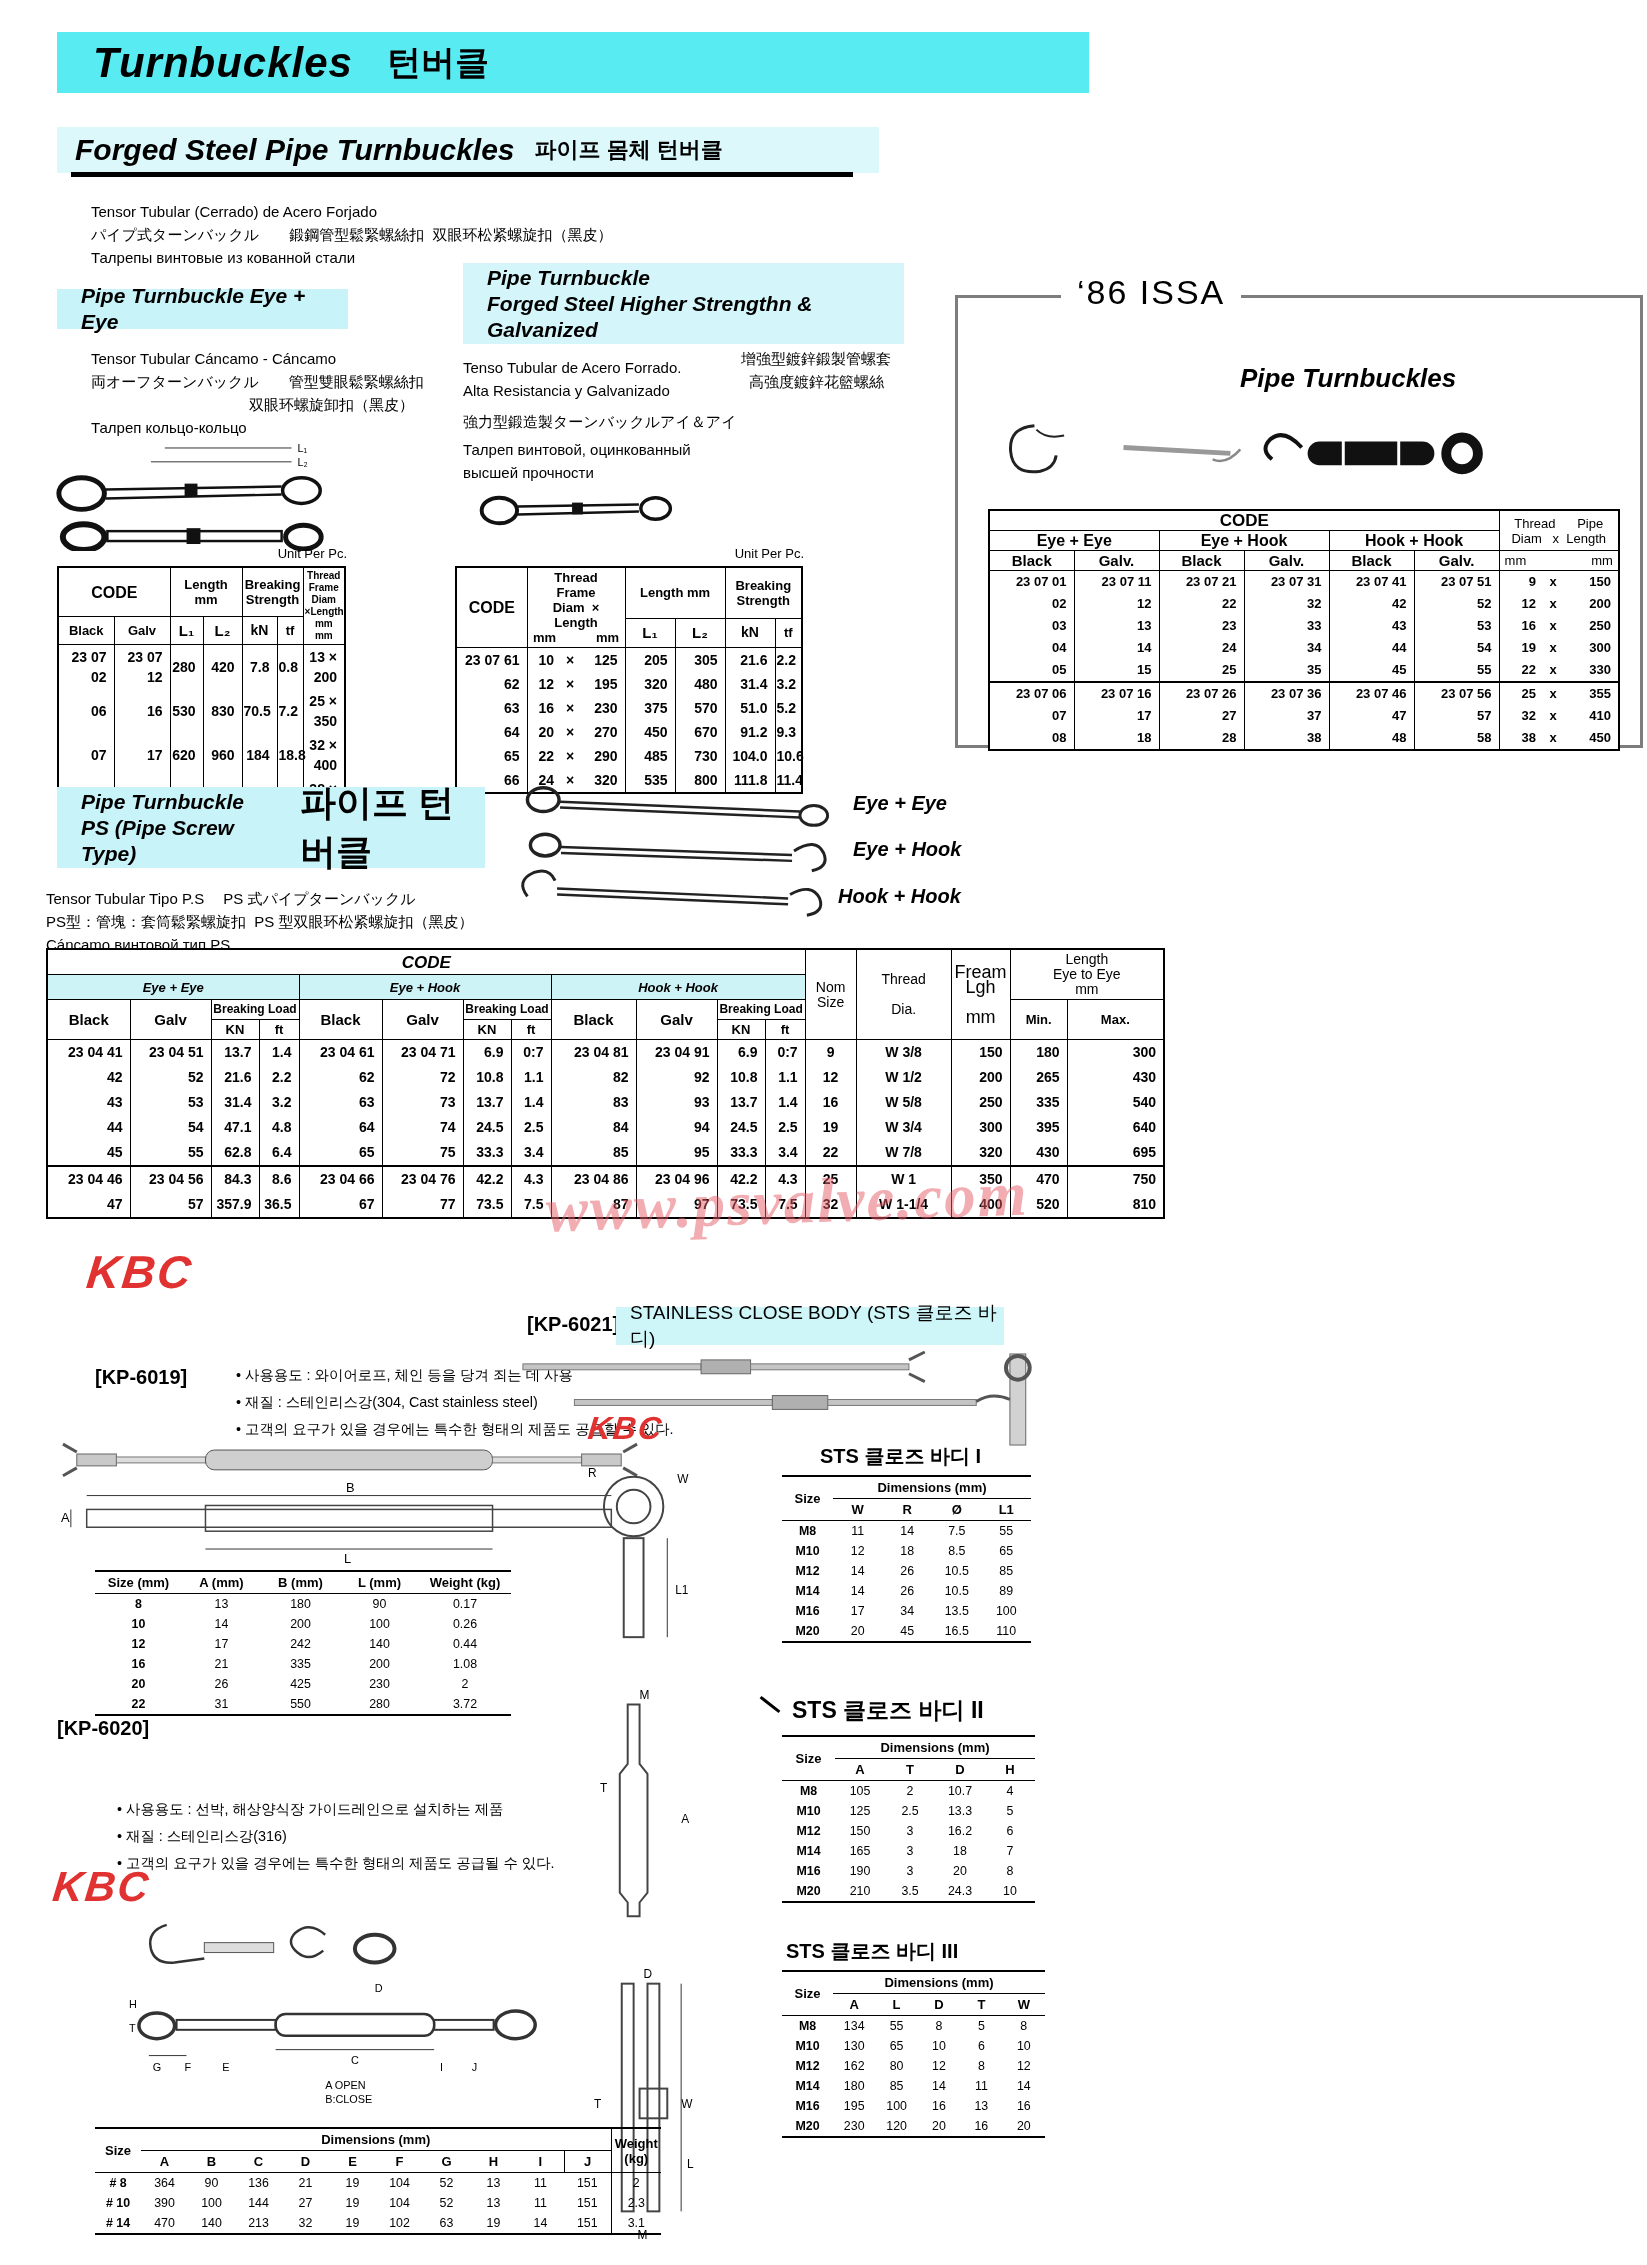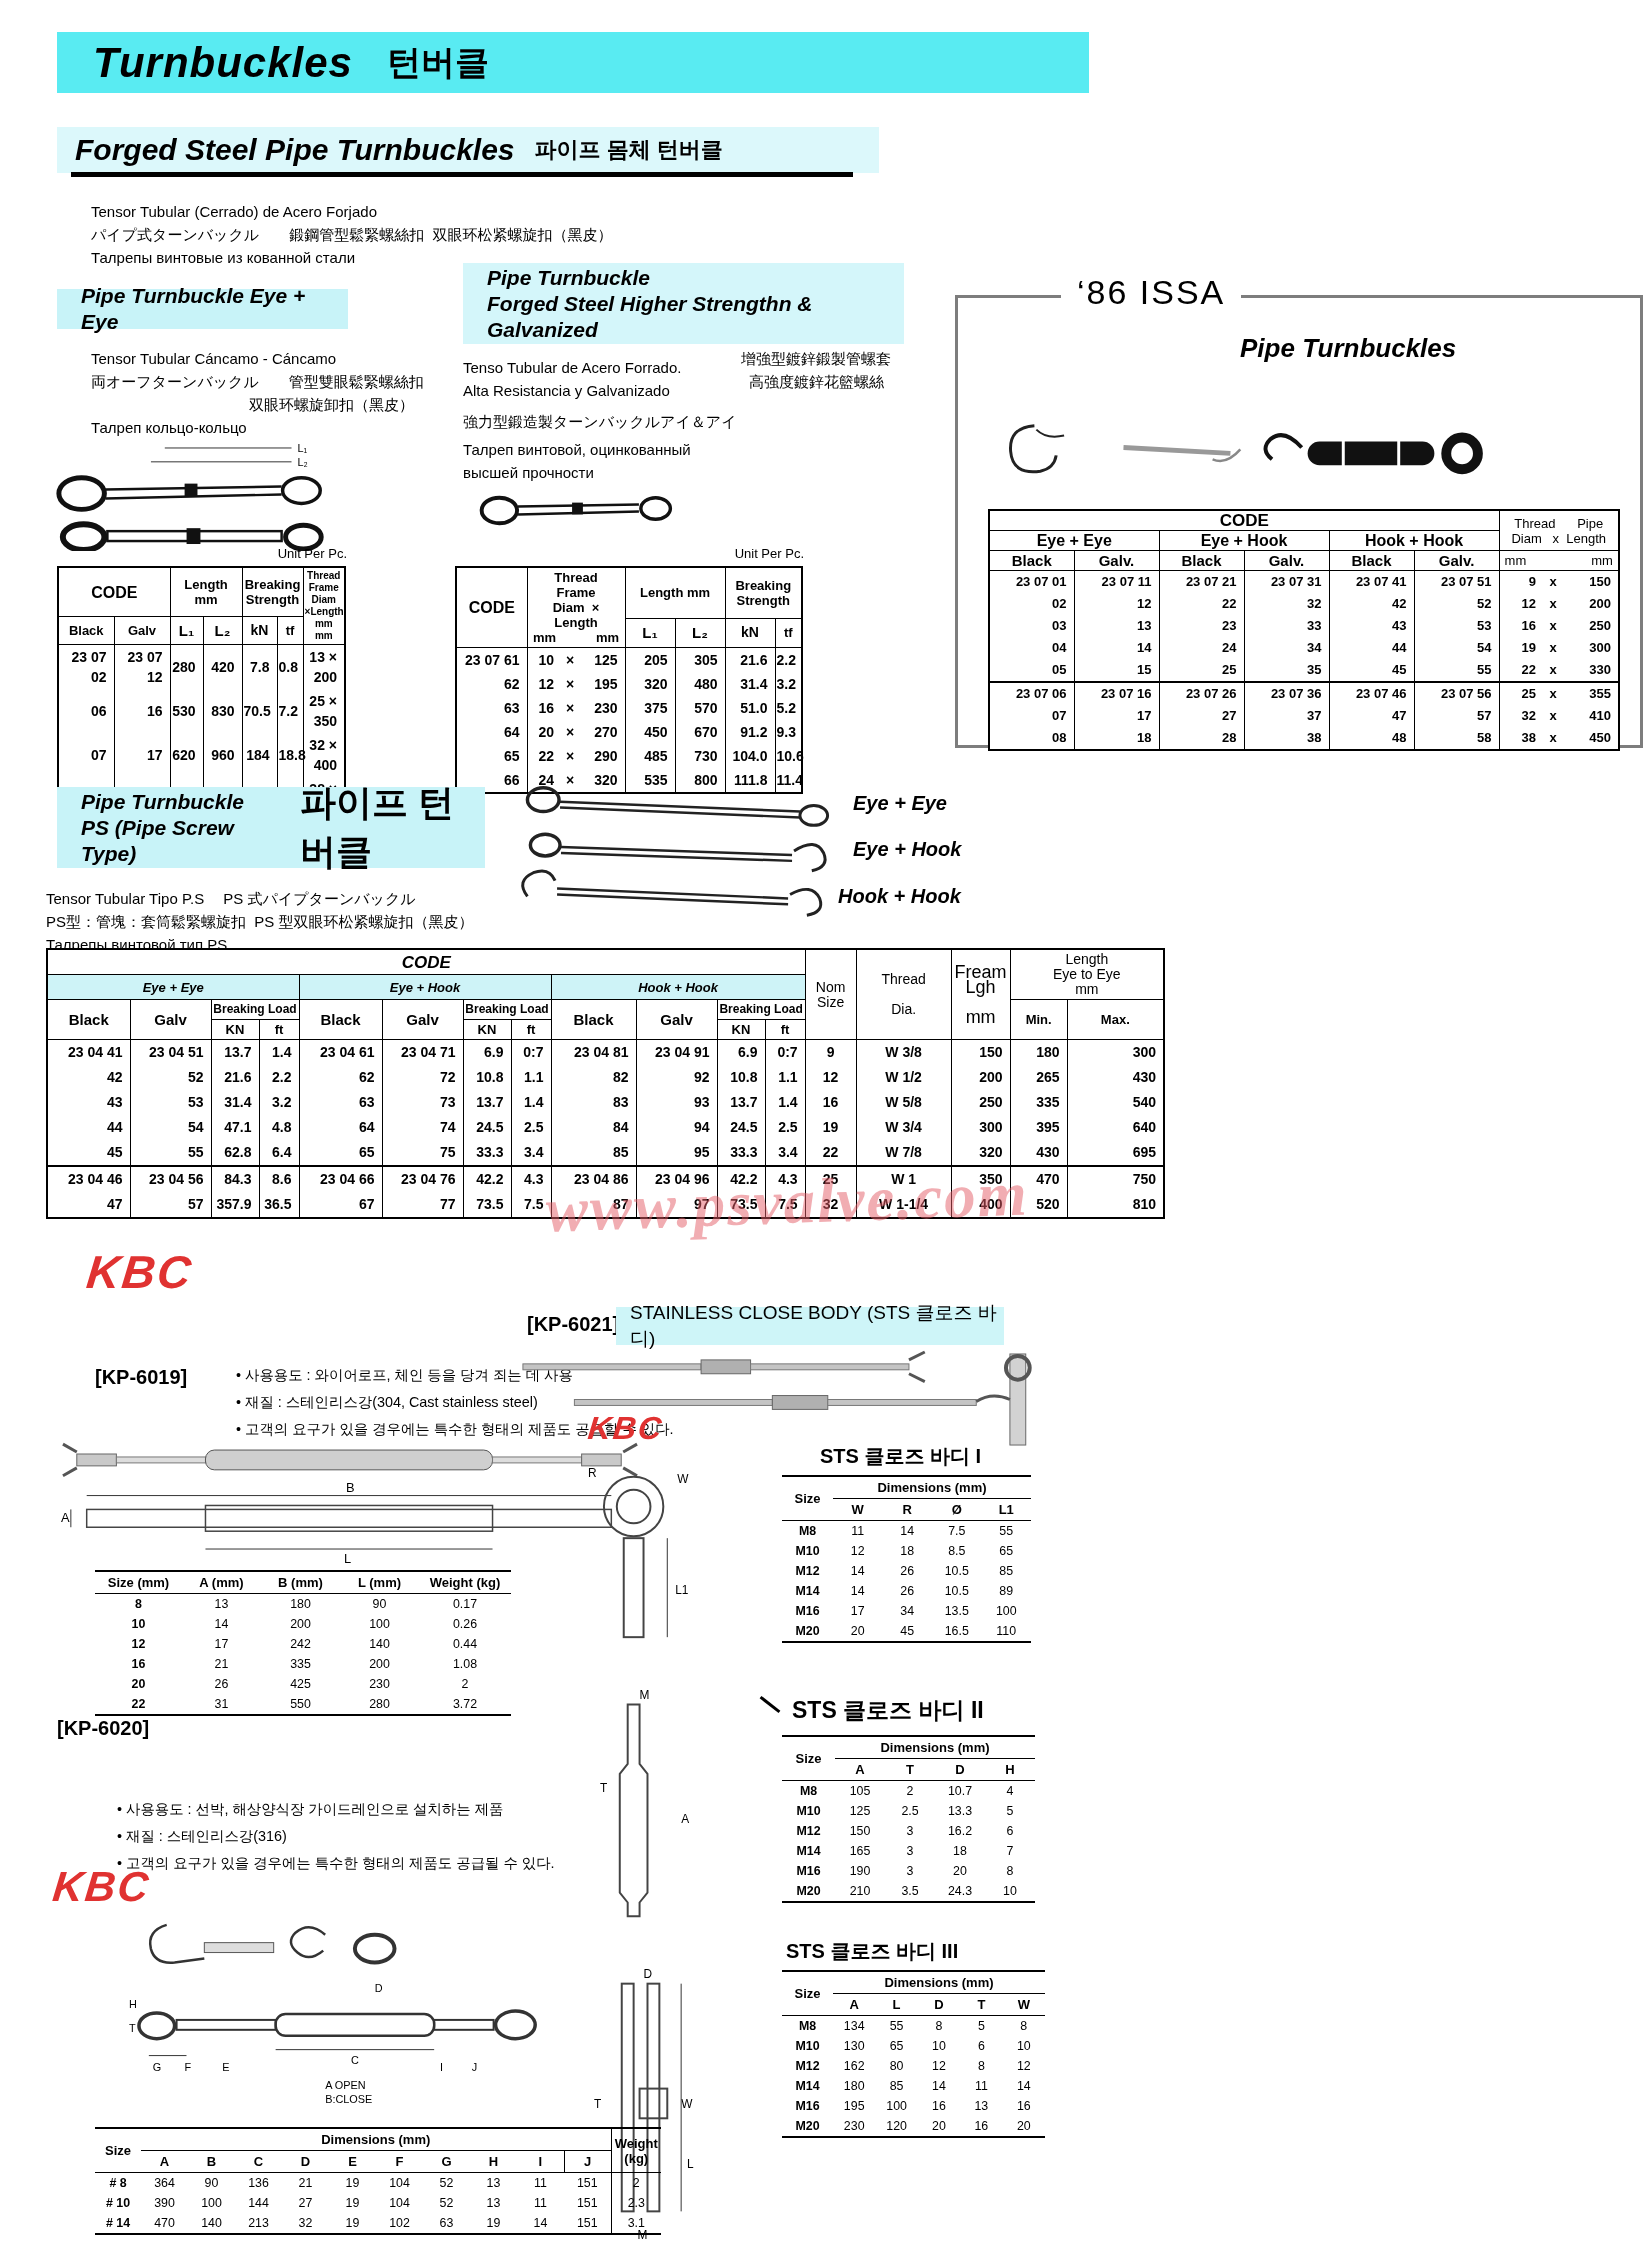--- a/index.html
+++ b/index.html
@@ -292,21 +292,21 @@
           <td>535</td>
           <td>800</td>
           <td>111.8</td>
           <td>11.4</td>
         </tr>
       </tbody>
   </table>
 
   <div class="abs issabox" style="left:955px;top:295px;width:688px;height:453px"></div>
   <div class="abs issalabel" style="left:1061px;top:273px">‘86 ISSA</div>
-  <div class="abs bi" style="left:1240px;top:333px;font-size:26px">Pipe Turnbuckles</div>
+  <div class="abs bi" style="left:1240px;top:363px;font-size:26px">Pipe Turnbuckles</div>
 
   <svg class="abs" style="left:975px;top:388px" width="594" height="109" viewBox="0 0 600 110">
     <path d="M60 38 q-26 2 -24 26 q2 24 30 20 q14 -3 16 -16" fill="none" stroke="#222" stroke-width="3"></path>
     <path d="M62 42 q10 10 28 6" fill="none" stroke="#222" stroke-width="2"></path>
     <line x1="150" y1="60" x2="258" y2="66" stroke="#999" stroke-width="5"></line>
     <path d="M268 62 q-14 16 -28 10" fill="none" stroke="#888" stroke-width="2.5"></path>
     <path d="M330 60 q-18 -20 -32 -8 q-10 10 2 20" fill="none" stroke="#111" stroke-width="4"></path>
     <rect x="336" y="54" width="128" height="24" rx="12" fill="#111"></rect>
     <line x1="372" y1="50" x2="372" y2="82" stroke="#fff" stroke-width="3"></line>
     <line x1="428" y1="50" x2="428" y2="82" stroke="#fff" stroke-width="3"></line>
@@ -443,21 +443,21 @@
   <div class="abs secband" style="left:57px;top:787px;width:428px;height:81px;flex-direction:row;align-items:center">
     <div>
       <div class="l">Pipe Turnbuckle</div>
       <div class="l">PS (Pipe Screw Type)</div>
     </div>
     <div style="font-size:36px;font-weight:bold;margin-left:44px">파이프 턴버클</div>
   </div>
   <div class="abs" style="left:46px;top:887px">
     <div class="langline">Tensor Tubular Tipo P.S　 PS 式パイプターンバックル</div>
     <div class="langline">PS型：管塊：套筒鬆緊螺旋扣  PS 型双眼环松紧螺旋扣（黑皮）</div>
-    <div class="langline">Талрепы винтовой тип PS</div>
+    <div class="langline">Cáncamo винтовой тип PS</div>
   </div>
 
   <svg class="abs" style="left:515px;top:774px" width="327" height="156" viewBox="0 0 330 158">
     <ellipse cx="28" cy="26" rx="16" ry="12" fill="none" stroke="#222" stroke-width="3.5"></ellipse>
     <line x1="45" y1="28" x2="288" y2="38" stroke="#222" stroke-width="2.5"></line>
     <line x1="45" y1="34" x2="288" y2="44" stroke="#222" stroke-width="2.5"></line>
     <ellipse cx="302" cy="42" rx="14" ry="10" fill="none" stroke="#222" stroke-width="3"></ellipse>
     <ellipse cx="30" cy="72" rx="15" ry="11" fill="none" stroke="#222" stroke-width="3.5"></ellipse>
     <line x1="46" y1="74" x2="280" y2="82" stroke="#222" stroke-width="2.5"></line>
     <line x1="46" y1="80" x2="280" y2="88" stroke="#222" stroke-width="2.5"></line>

